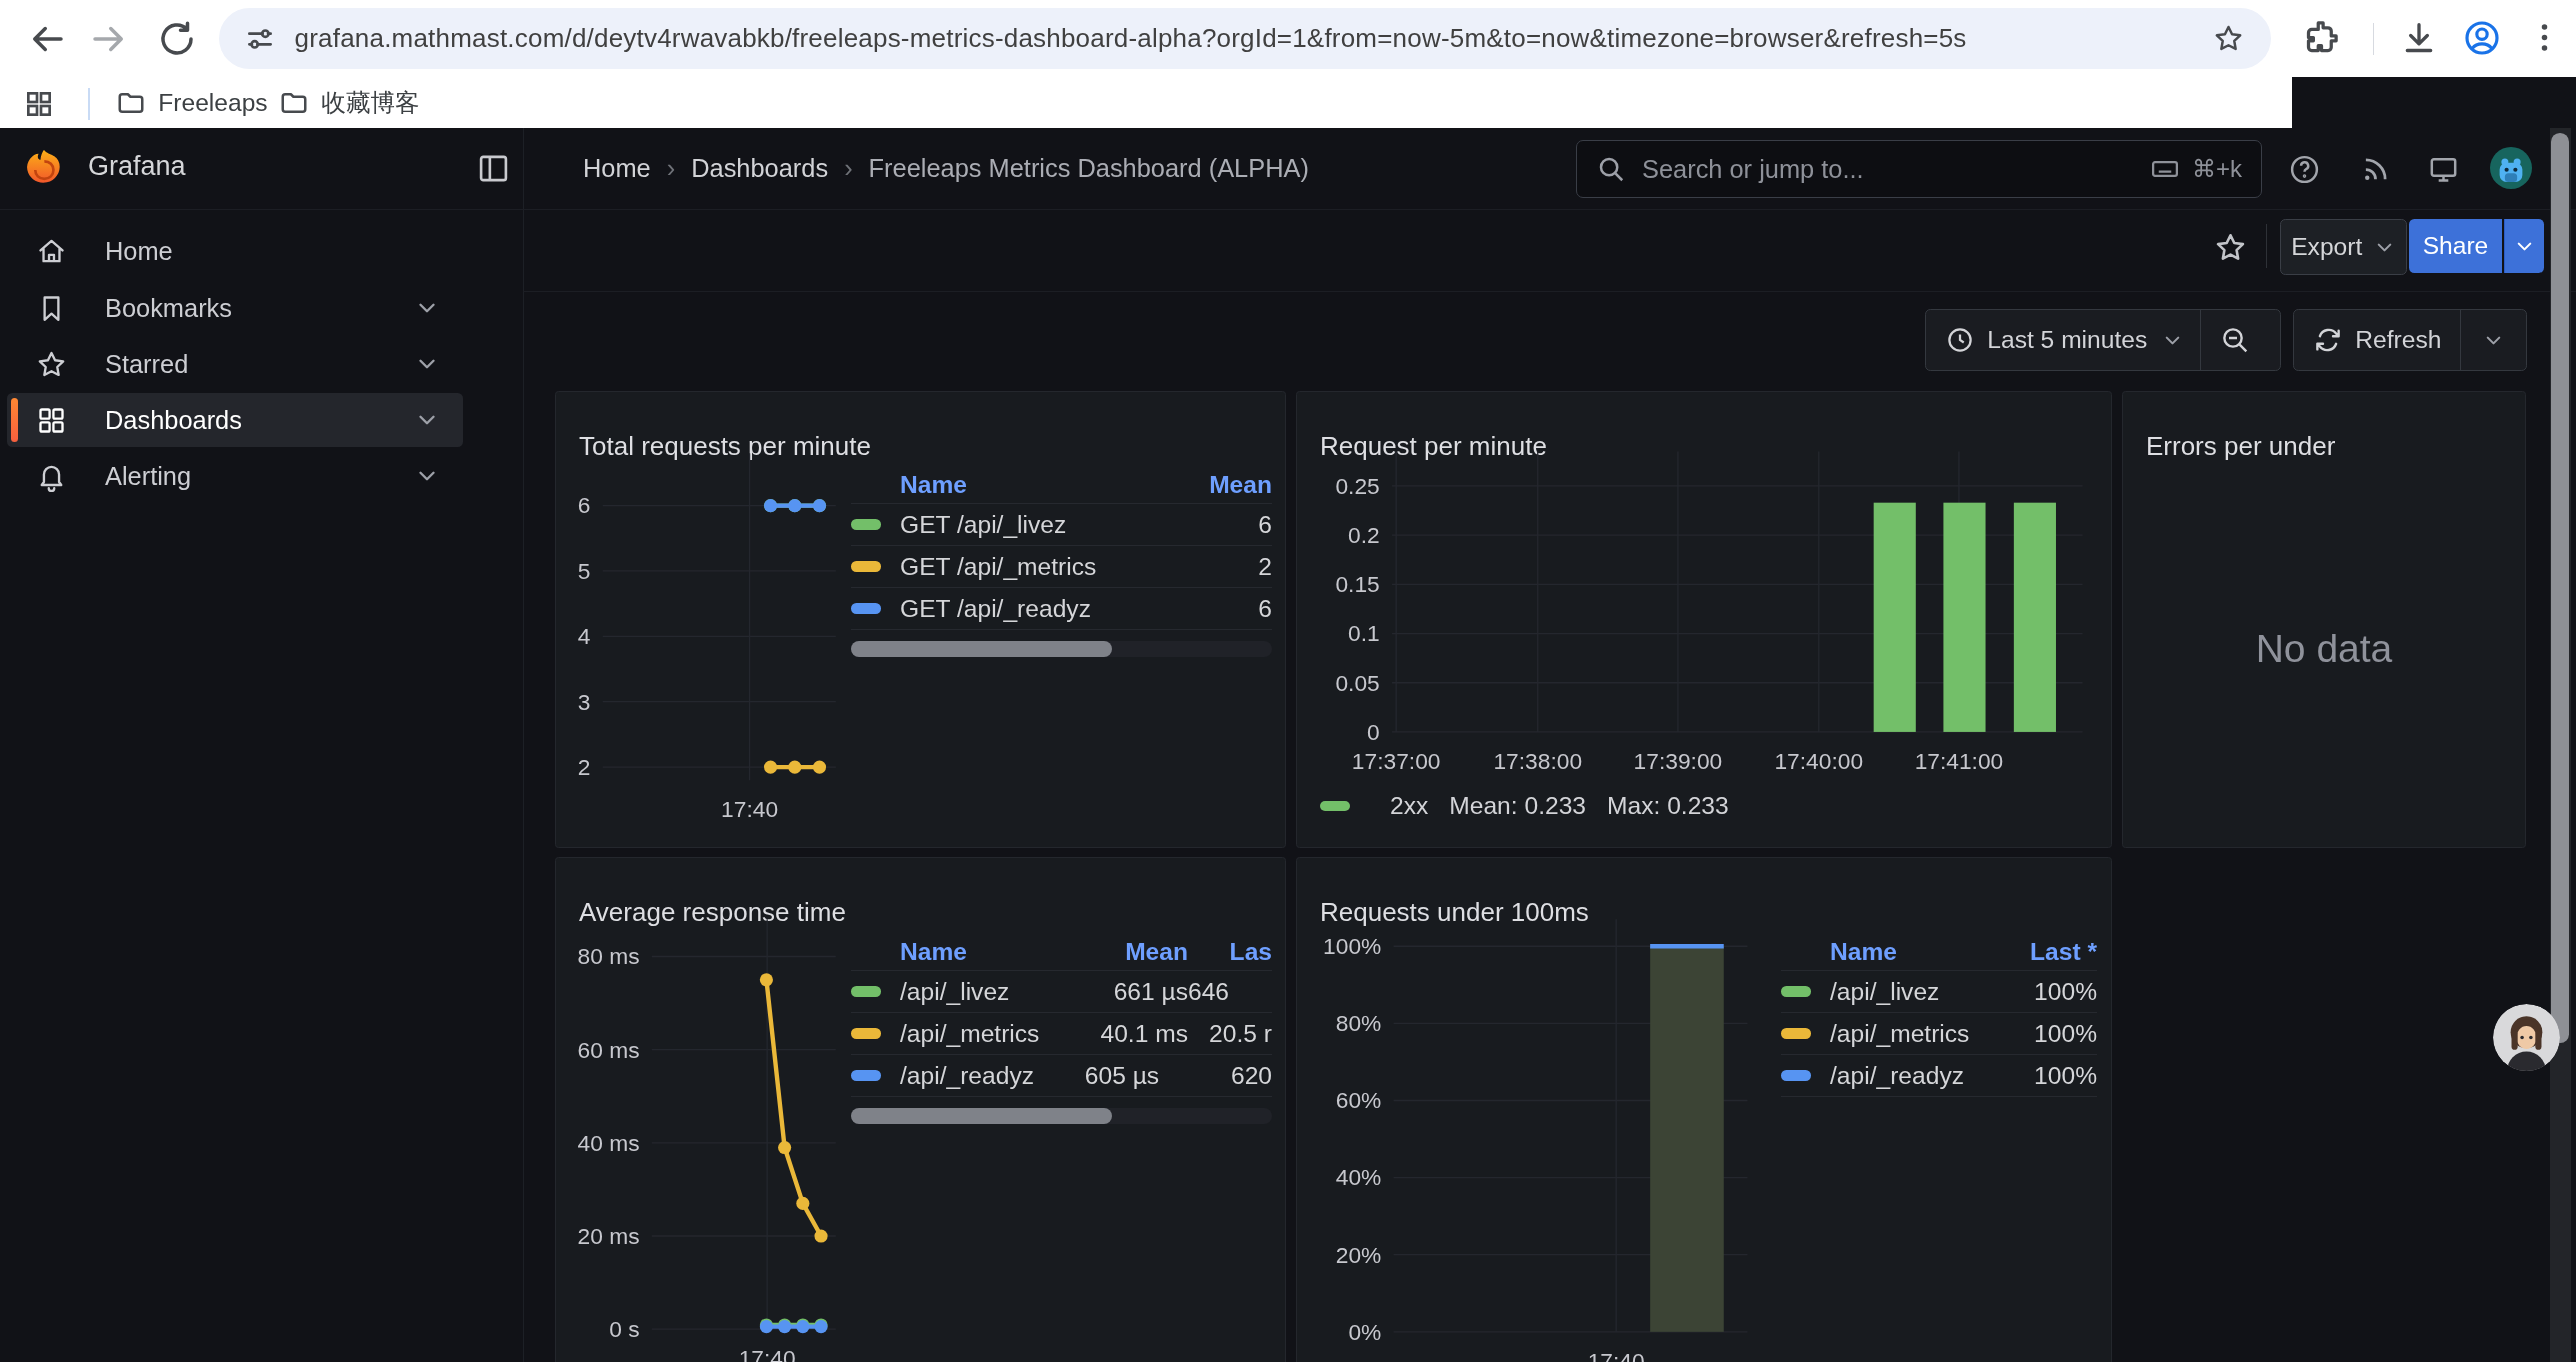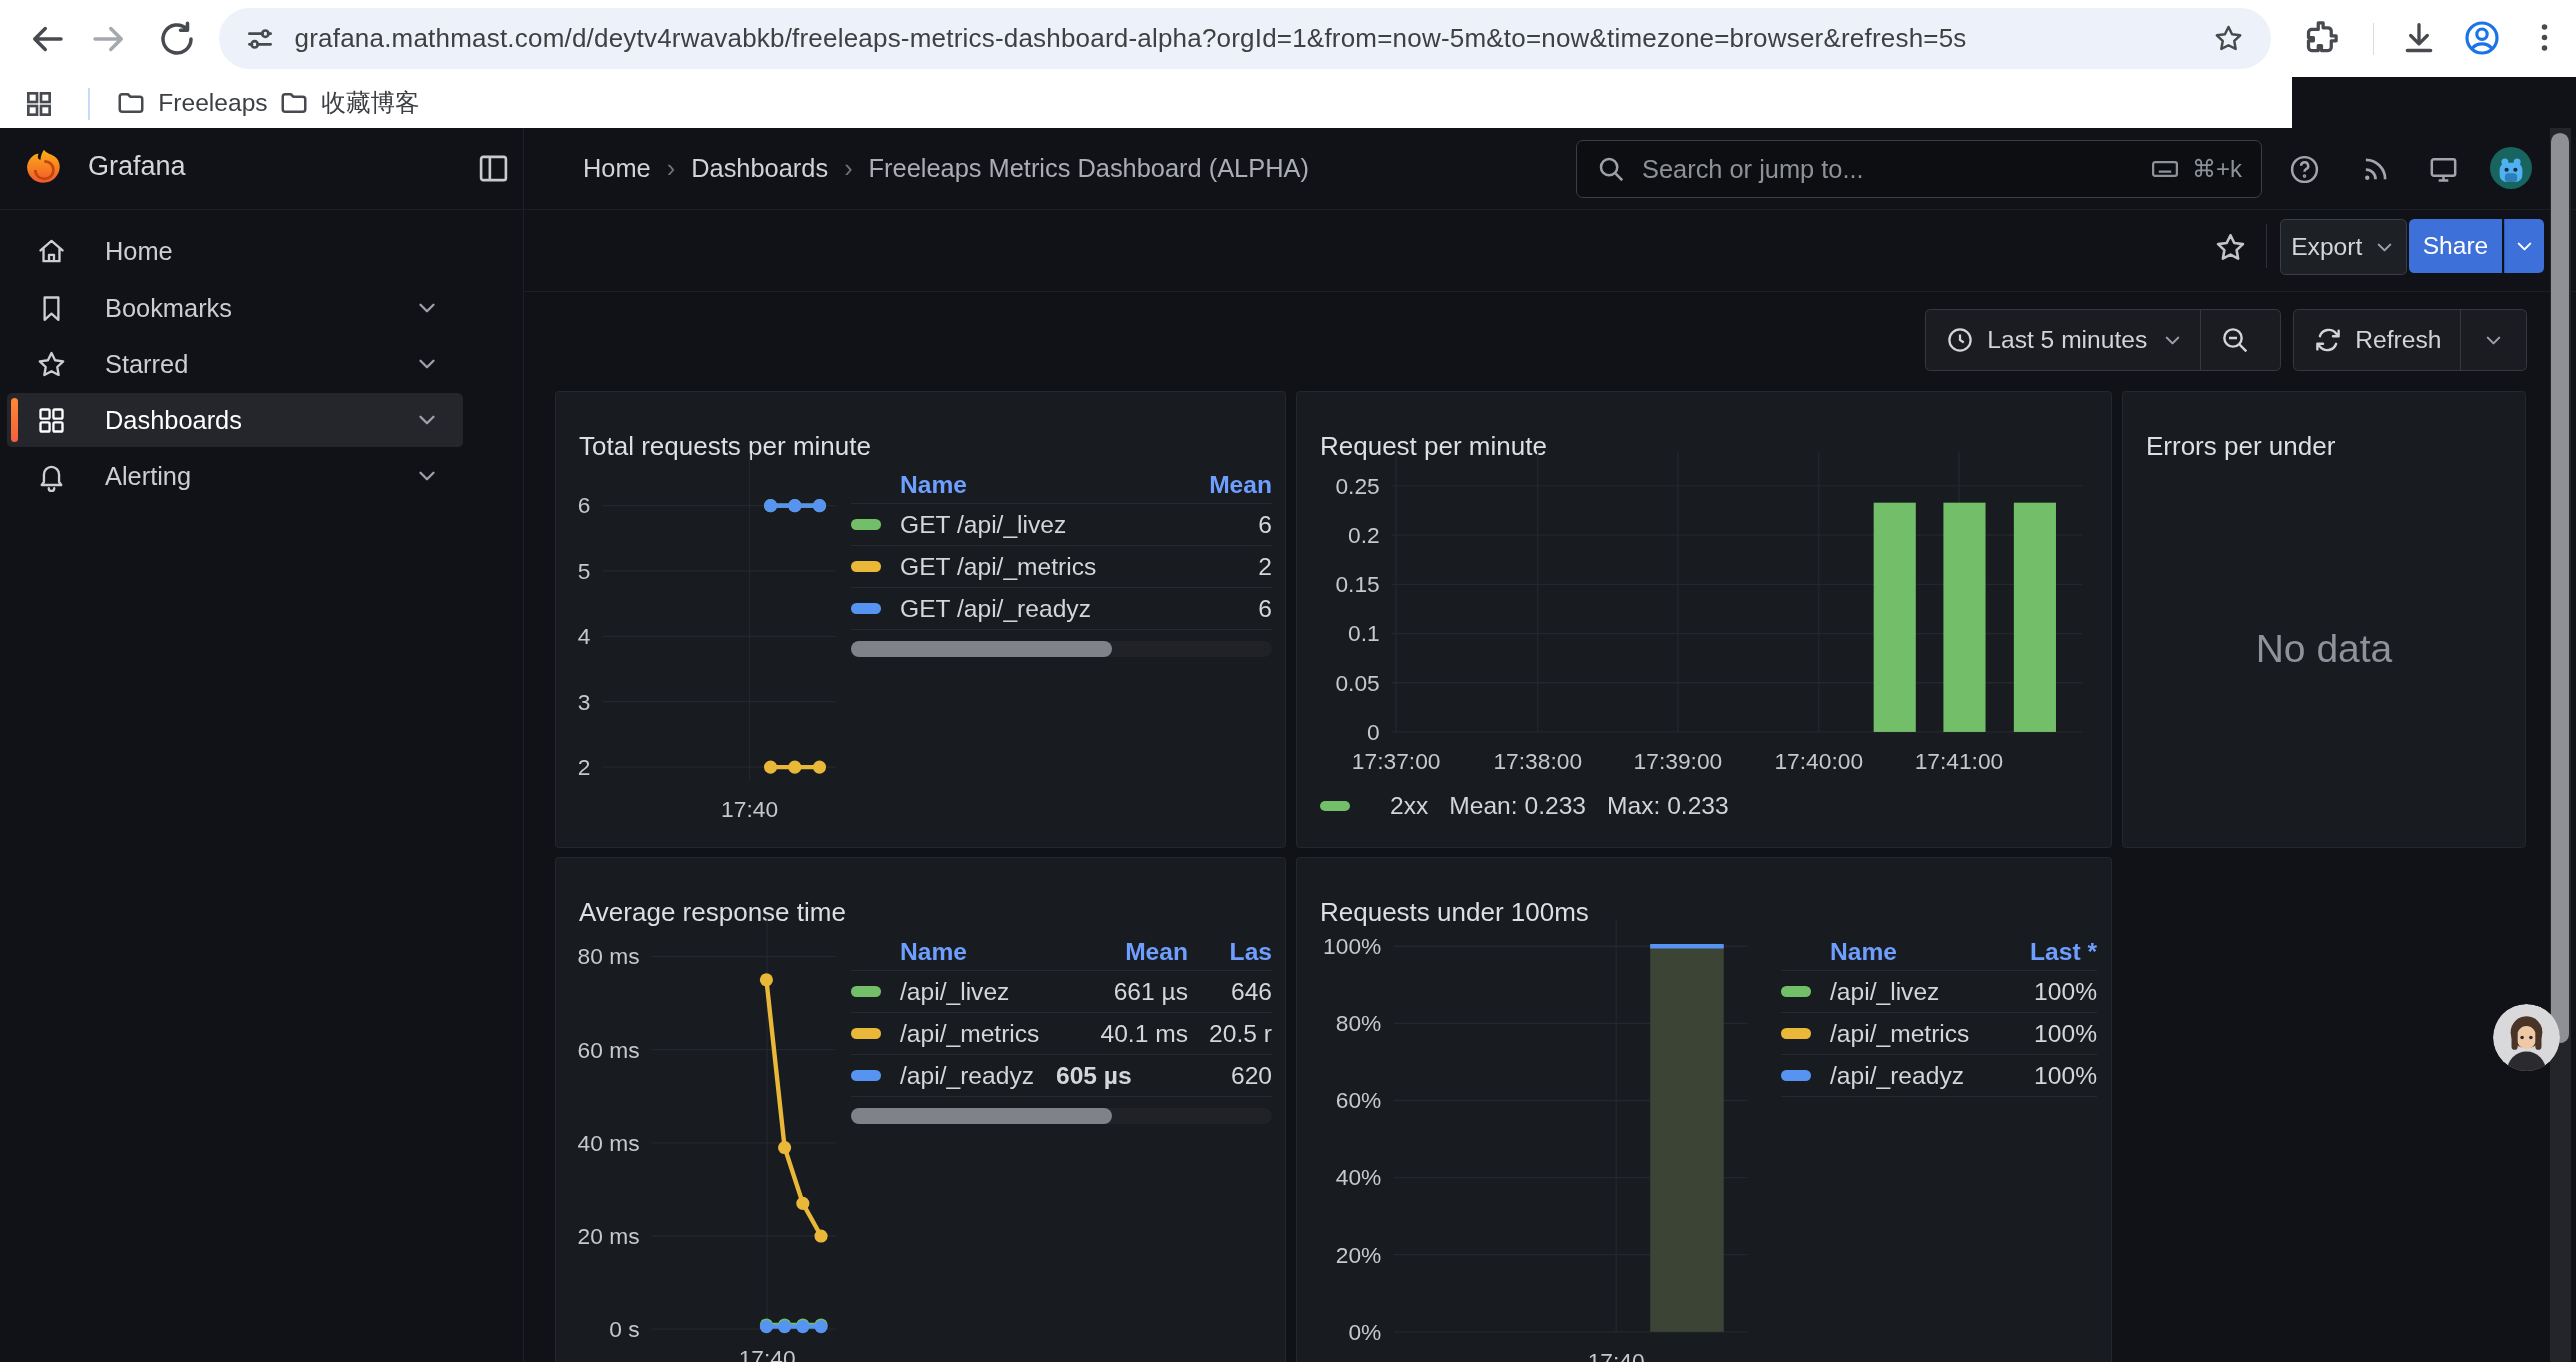--- a/index.html
+++ b/index.html
@@ -522,32 +522,32 @@
     <div class="legend" style="left:295px;top:75px;width:421px">
         <div class="lg-h">
           <span class="lg-c" style="flex: 1 1 0%; padding-left: 49px;">Name</span>
           <span class="lg-c" style="width: 132px; text-align: right; flex: 0 0 auto;">Mean</span>
           <span class="lg-c" style="width: 84px; text-align: right; flex: 0 0 auto;">Las</span>
         </div>
         <div class="lg-r">
           <span class="lg-sw" style="background: rgb(115, 191, 105);"></span>
           <span class="lg-c" style="flex: 1 1 0%;">/api/_livez</span>
           <span class="lg-c" style="width: 132px; text-align: right; flex: 0 0 auto;">661 µs</span>
-          <span class="lg-c" style="width: 84px; text-align: right; flex: 0 0 auto;">646</span>
+          <span class="lg-c" style="width: 84px; text-align: left; flex: 0 0 auto;">646</span>
         </div>
         <div class="lg-r">
           <span class="lg-sw" style="background: rgb(234, 184, 57);"></span>
           <span class="lg-c" style="flex: 1 1 0%;">/api/_metrics</span>
           <span class="lg-c" style="width: 132px; text-align: right; flex: 0 0 auto;">40.1 ms</span>
           <span class="lg-c" style="width: 84px; text-align: right; flex: 0 0 auto;">20.5 r</span>
         </div>
         <div class="lg-r">
           <span class="lg-sw" style="background: rgb(87, 148, 242);"></span>
           <span class="lg-c" style="flex: 1 1 0%;">/api/_readyz</span>
-          <span class="lg-c" style="width: 132px; text-align: left; flex: 0 0 auto; font-weight: bold;">605 µs</span>
+          <span class="lg-c" style="width: 132px; text-align: center; flex: 0 0 auto;">605 µs</span>
           <span class="lg-c" style="width: 84px; text-align: right; flex: 0 0 auto;">620</span>
         </div>
         <div class="lg-sb">
           <div class="lg-sbt"></div>
         </div>
       </div>
   </section>
 
   <section class="panel" style="left:1296px;top:729px;width:814px;height:526px">
     <h2 class="ptitle">Requests under 100ms</h2>

